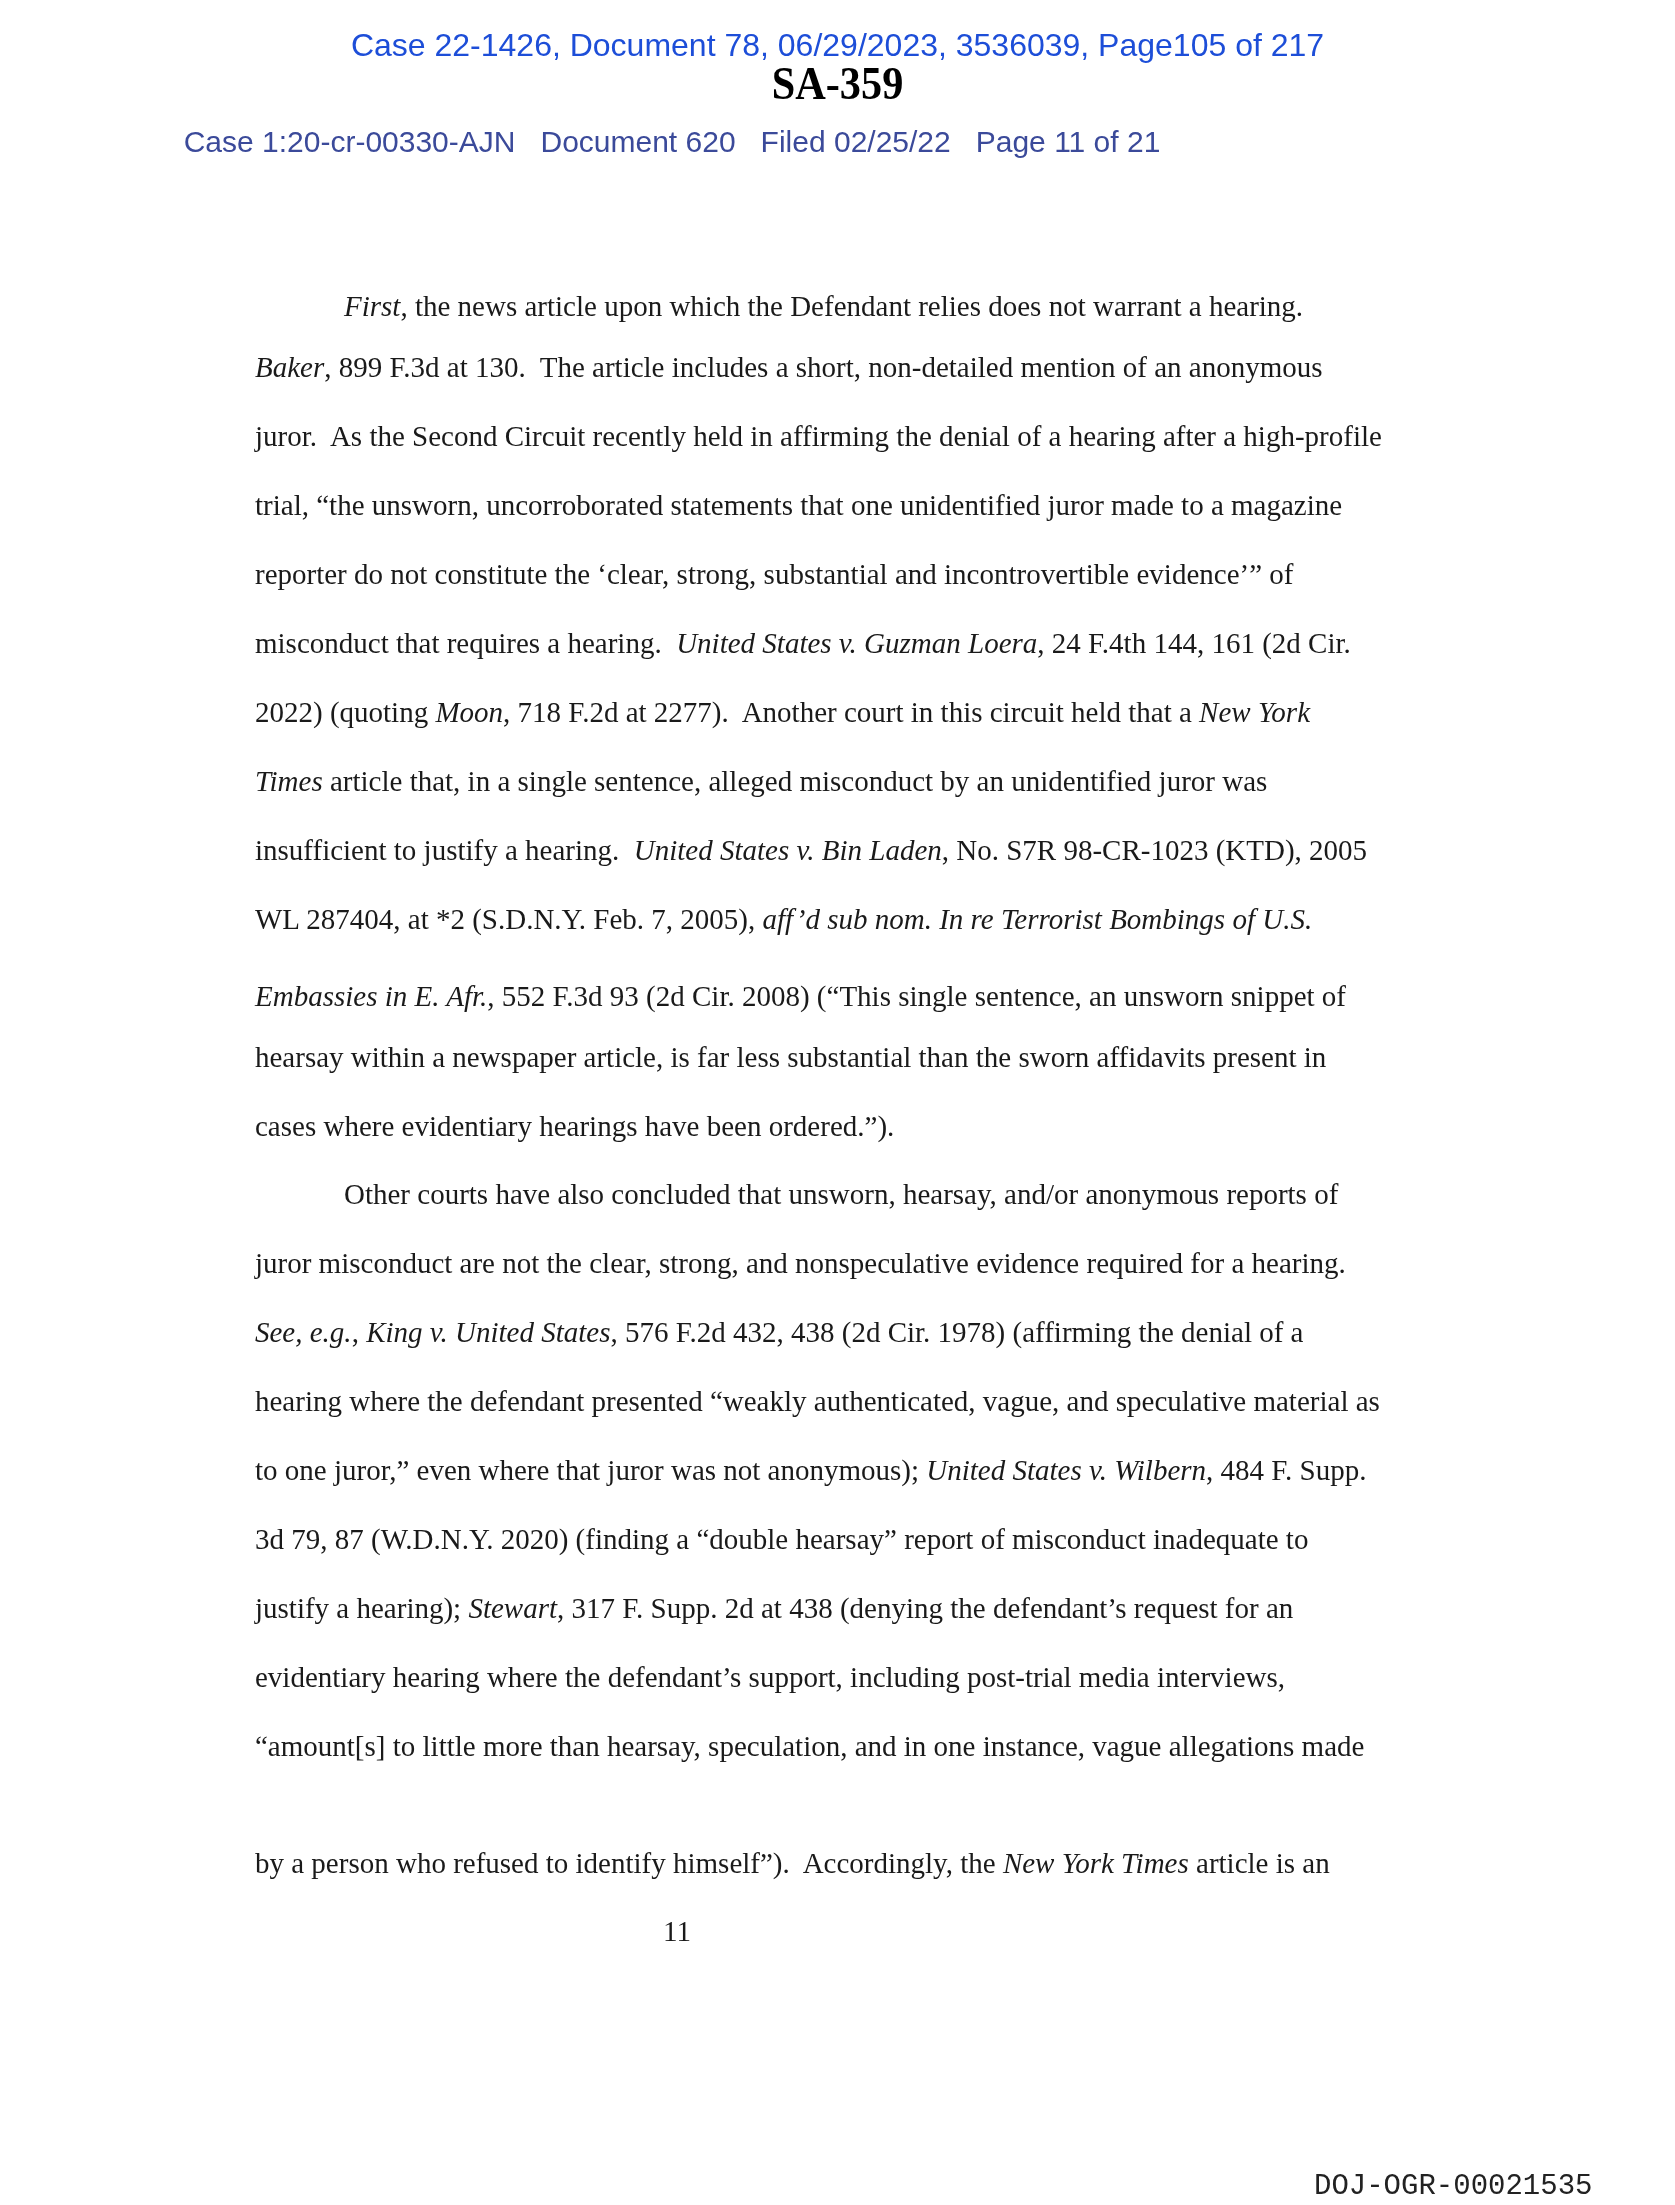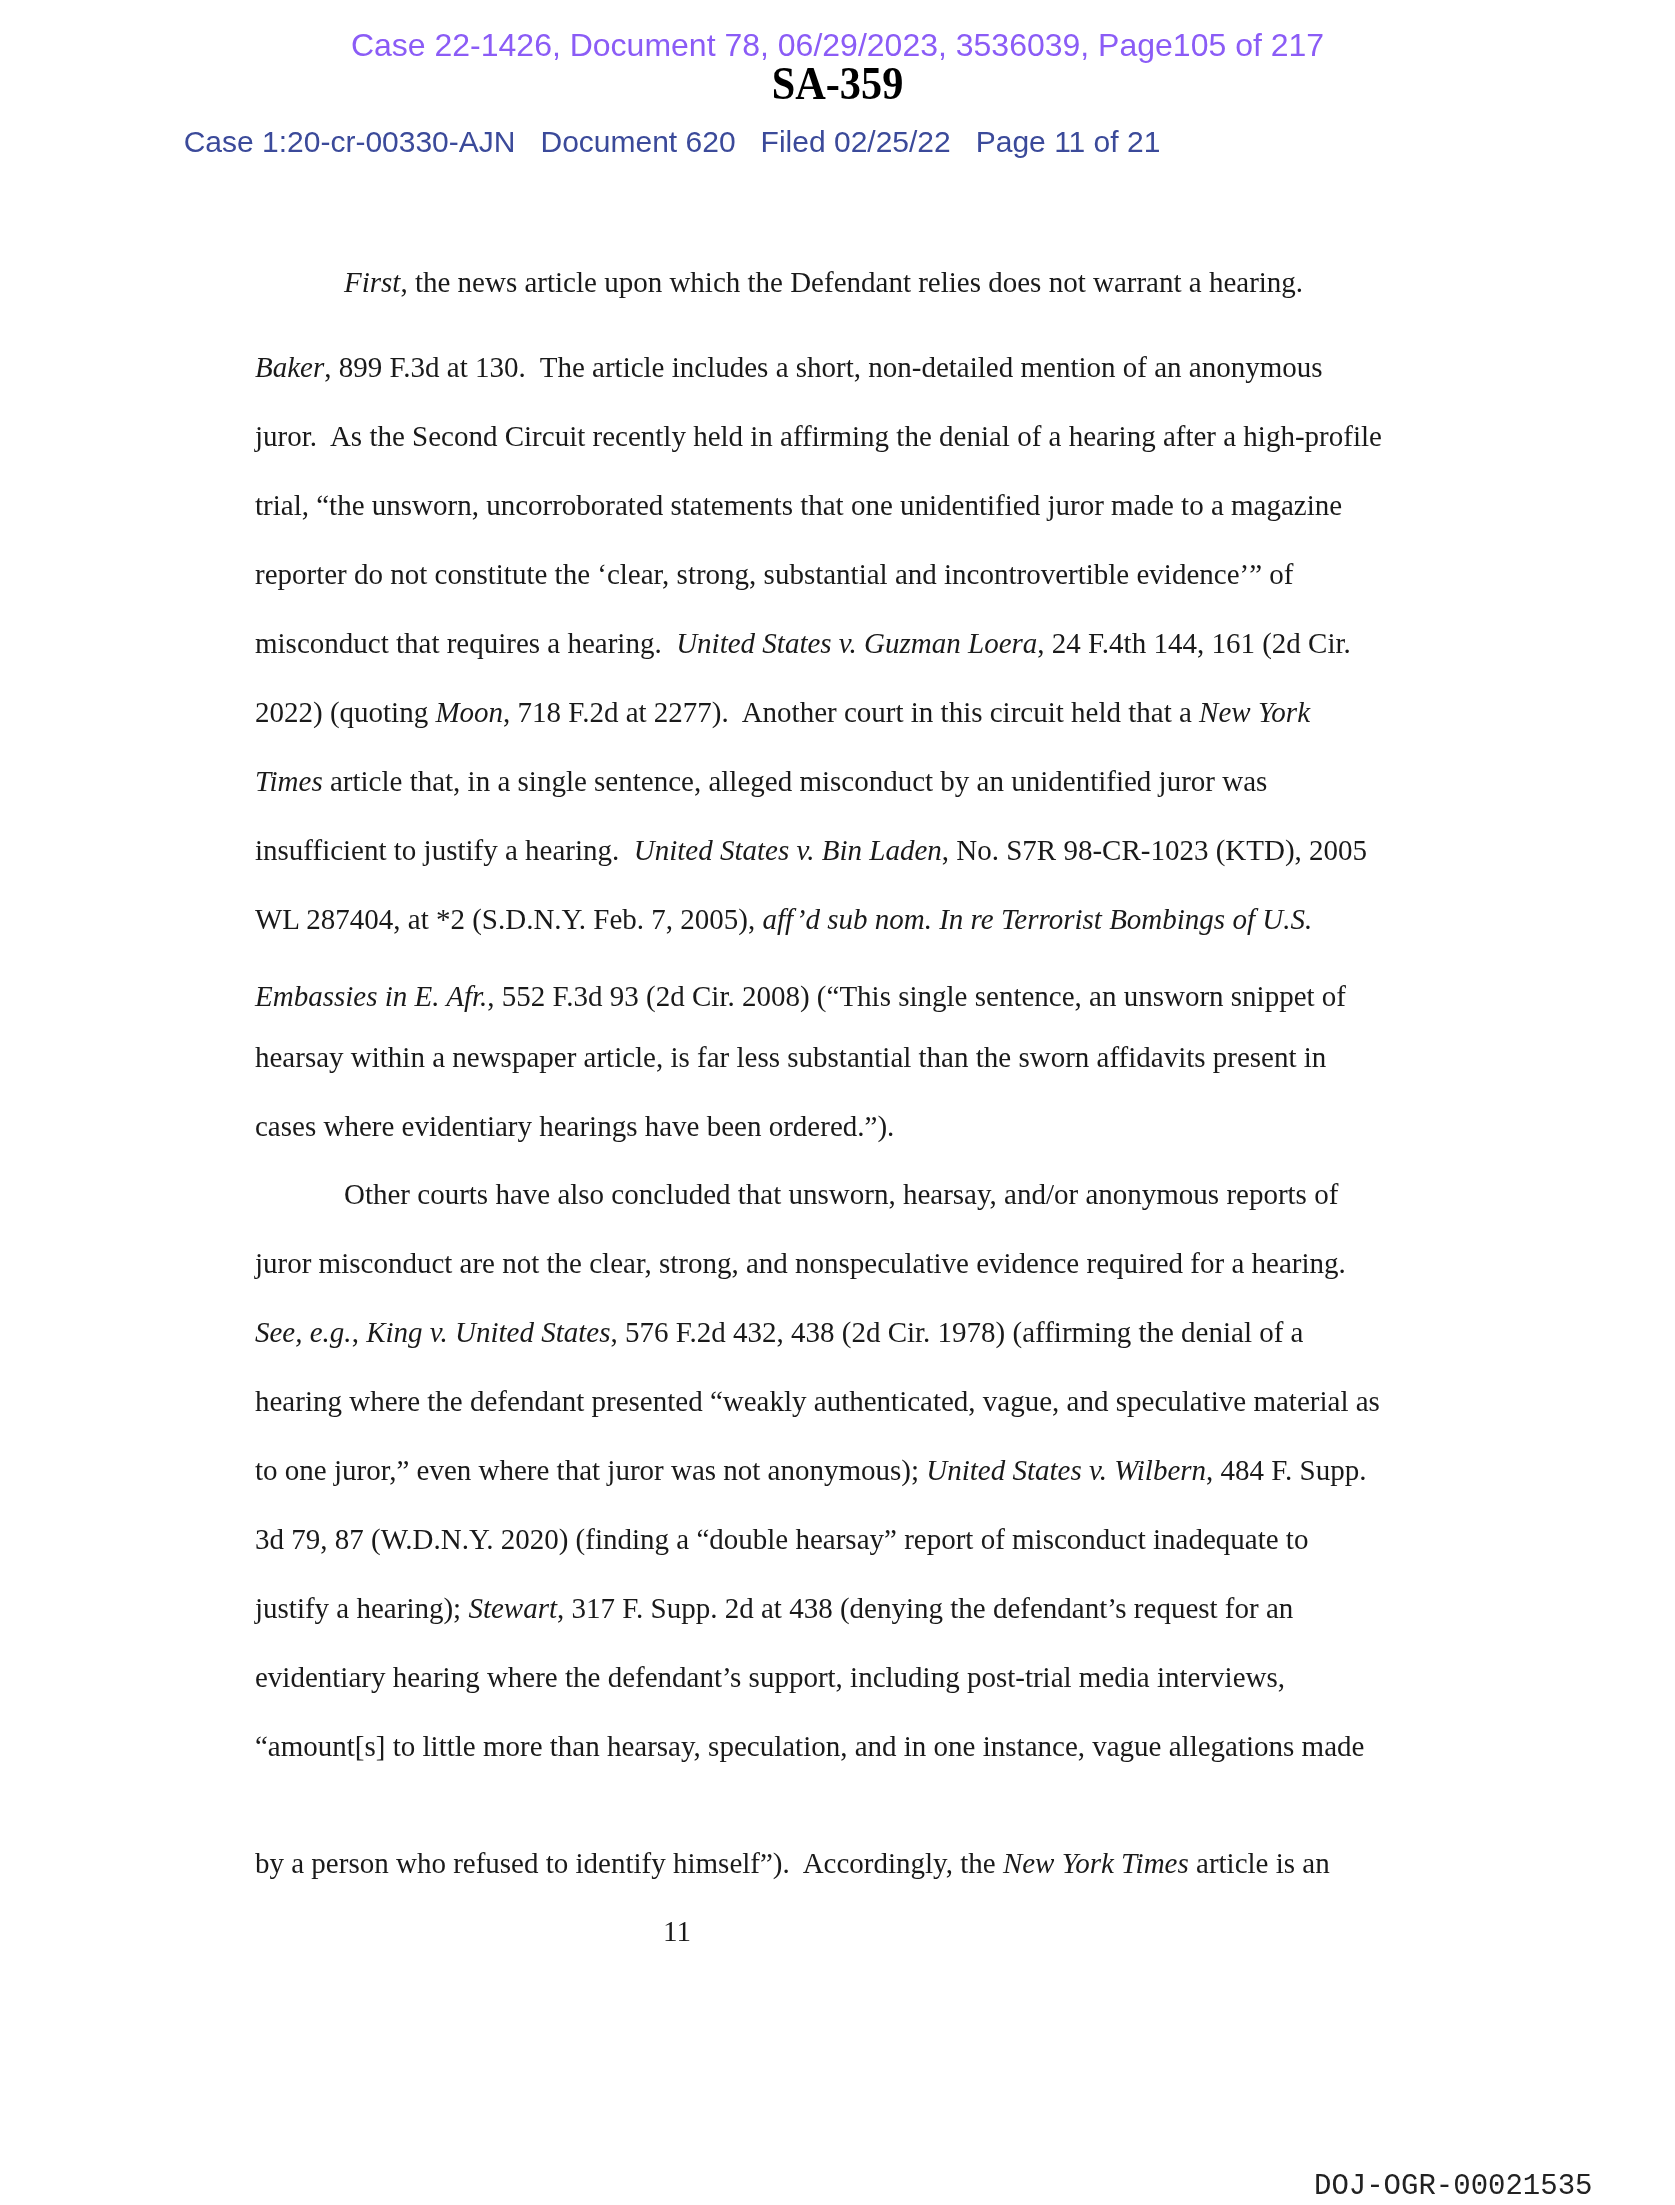--- a/index.html
+++ b/index.html
@@ -1,19 +1,19 @@
 <!DOCTYPE html>
 <html style="font-size:10.5px"><head>
 <meta charset="utf-8">
 <style>
   html, body { margin: 0; padding: 0; background: #ffffff; }
   body { width: 1675px; height: 2205px; position: relative; overflow: hidden; }
   .hdr-red {
     position: absolute; left: 0; width: 1675px; top: 29px; text-align: center;
-    font-family: "Liberation Sans", sans-serif; font-size: 32px; color: #8b5cf6;
+    font-family: "Liberation Sans", sans-serif; font-size: 32px; color: #1d4ed8;
     line-height: 1; white-space: nowrap;
   }
   .hdr-sa {
     position: absolute; left: 0; width: 1675px; top: 60px; text-align: center;
     font-family: "Liberation Serif", serif; font-weight: bold; font-size: 47px; color: #000;
     line-height: 1; transform: scaleX(0.9);
   }
   .hdr-blue {
     position: absolute; left: 0; width: 1344px; top: 127px; text-align: center;
     font-family: "Liberation Sans", sans-serif; font-size: 30px; color: #3b4a9a;
@@ -37,21 +37,21 @@
   }
 </style>
 </head>
 <body>
 
 <div class="hdr-red">Case 22-1426, Document 78, 06/29/2023, 3536039, Page105 of 217</div>
 <div class="hdr-sa">SA-359</div>
 <div class="hdr-blue">Case 1:20-cr-00330-AJN   Document 620   Filed 02/25/22   Page 11 of 21</div>
 
 <div id="body-text">
-    <div class="body-line indent" style="top: 268px;"><span class="it">First</span><span>, the news article upon which the Defendant relies does not warrant a hearing.</span></div>
+    <div class="body-line indent" style="top: 292px;"><span class="it">First</span><span>, the news article upon which the Defendant relies does not warrant a hearing.</span></div>
     <div class="body-line" style="top: 353px;"><span class="it">Baker</span><span>, 899 F.3d at 130.  The article includes a short, non-detailed mention of an anonymous</span></div>
     <div class="body-line" style="top: 422px;"><span>juror.  As the Second Circuit recently held in affirming the denial of a hearing after a high-profile</span></div>
     <div class="body-line" style="top: 491px;"><span>trial, “the unsworn, uncorroborated statements that one unidentified juror made to a magazine</span></div>
     <div class="body-line" style="top: 560px;"><span>reporter do not constitute the ‘clear, strong, substantial and incontrovertible evidence’” of</span></div>
     <div class="body-line" style="top: 629px;"><span>misconduct that requires a hearing.  </span><span class="it">United States v. Guzman Loera</span><span>, 24 F.4th 144, 161 (2d Cir.</span></div>
     <div class="body-line" style="top: 698px;"><span>2022) (quoting </span><span class="it">Moon</span><span>, 718 F.2d at 2277).  Another court in this circuit held that a </span><span class="it">New York</span></div>
     <div class="body-line" style="top: 767px;"><span class="it">Times</span><span> article that, in a single sentence, alleged misconduct by an unidentified juror was</span></div>
     <div class="body-line" style="top: 836px;"><span>insufficient to justify a hearing.  </span><span class="it">United States v. Bin Laden</span><span>, No. S7R 98-CR-1023 (KTD), 2005</span></div>
     <div class="body-line" style="top: 905px;"><span>WL 287404, at *2 (S.D.N.Y. Feb. 7, 2005), </span><span class="it">aff’d sub nom. In re Terrorist Bombings of U.S.</span></div>
     <div class="body-line" style="top: 974px; margin-top: 8px;"><span class="it">Embassies in E. Afr.</span><span>, 552 F.3d 93 (2d Cir. 2008) (“This single sentence, an unsworn snippet of</span></div>

